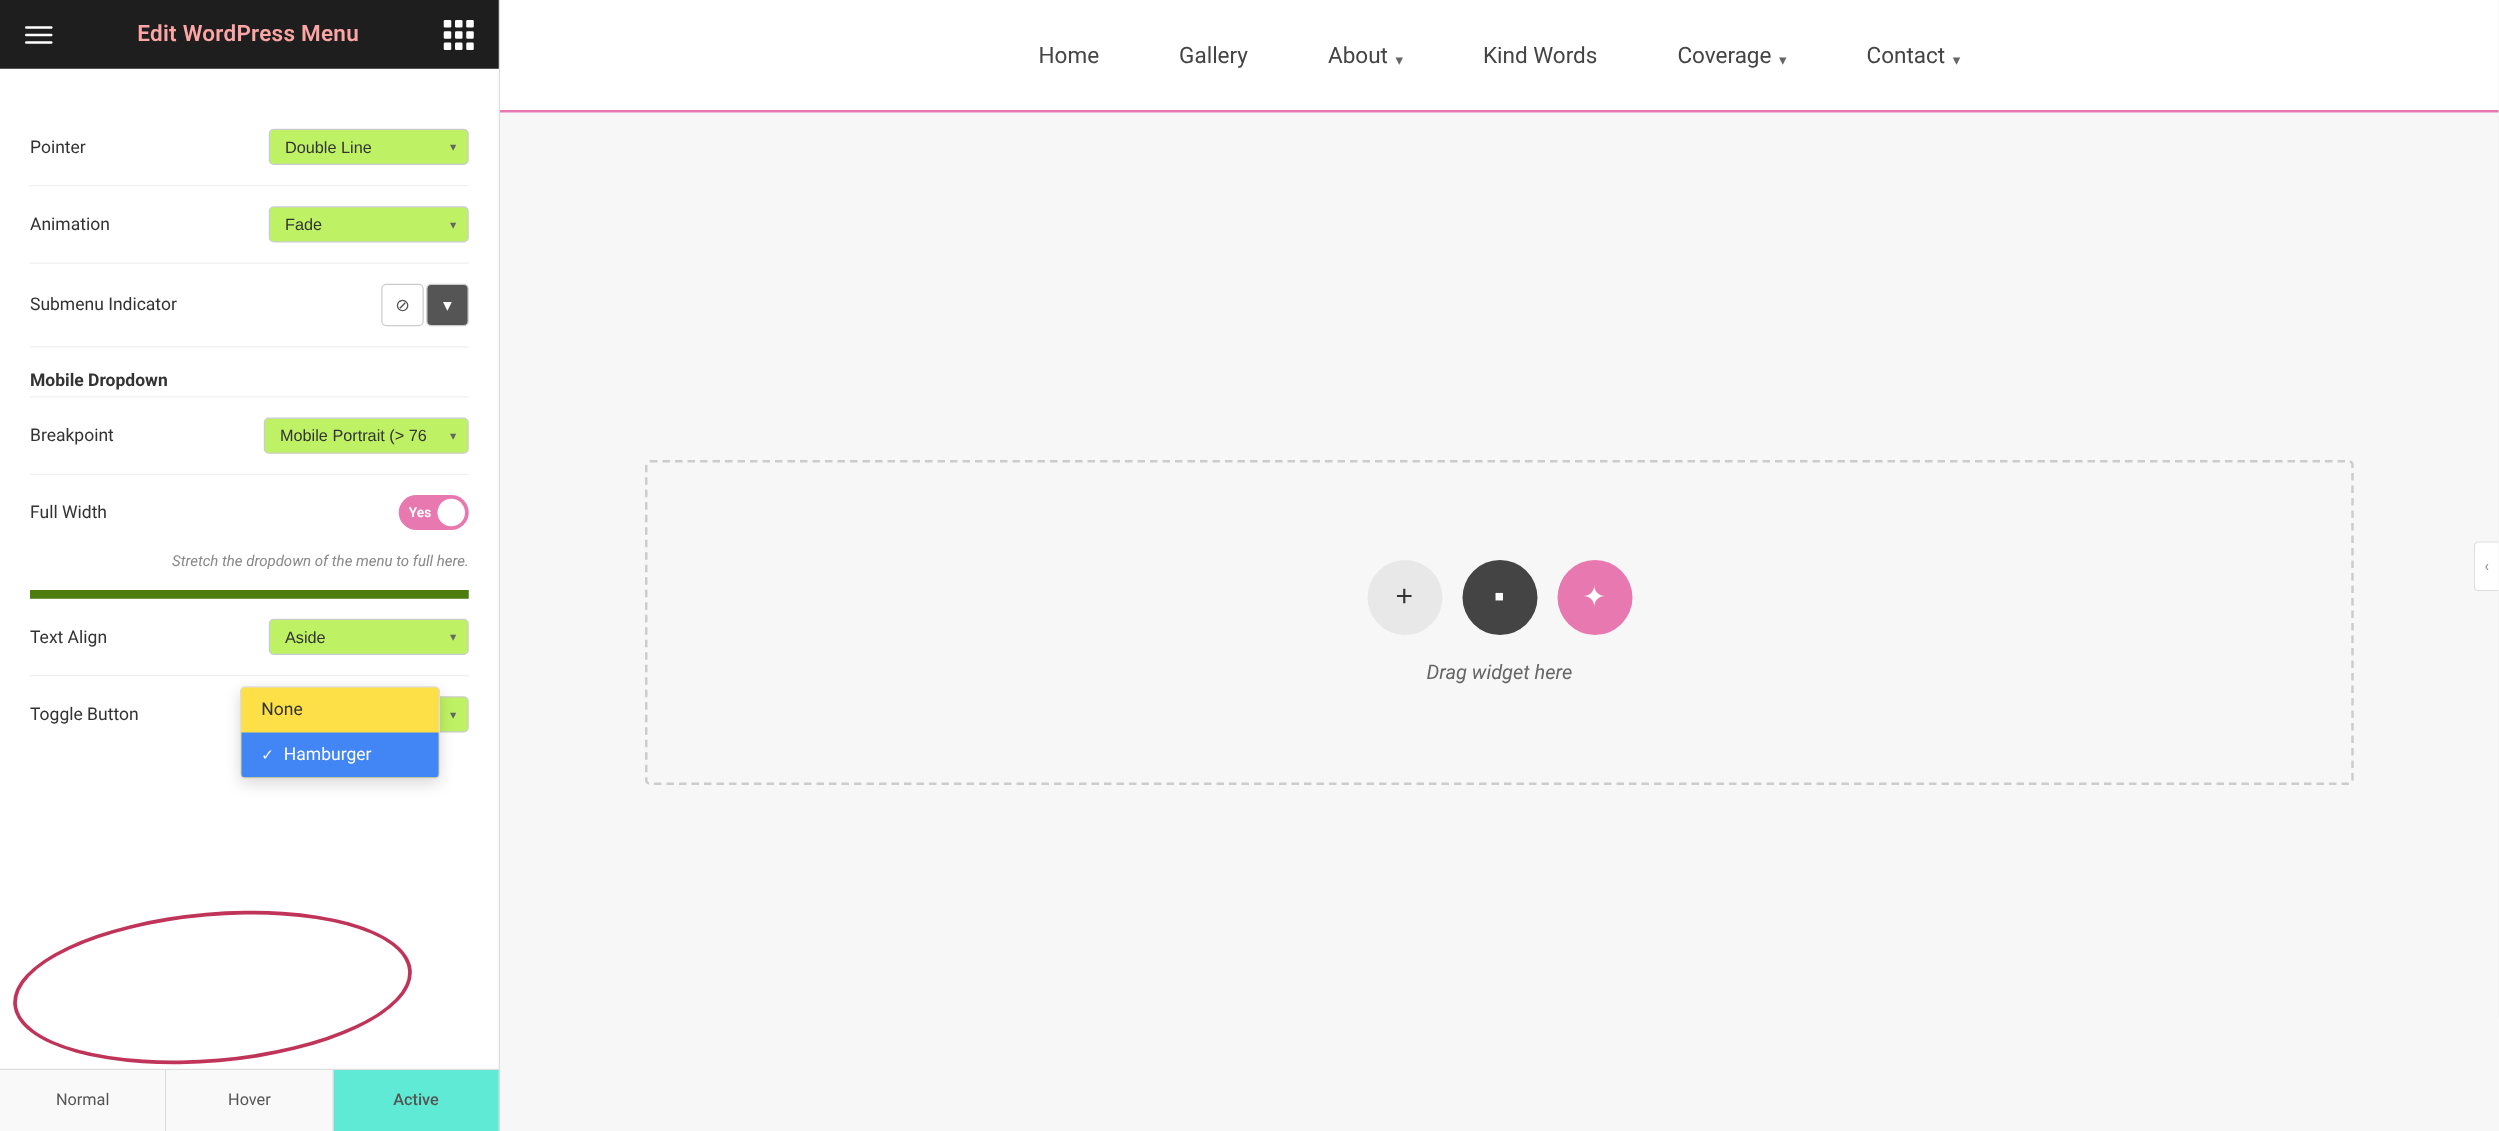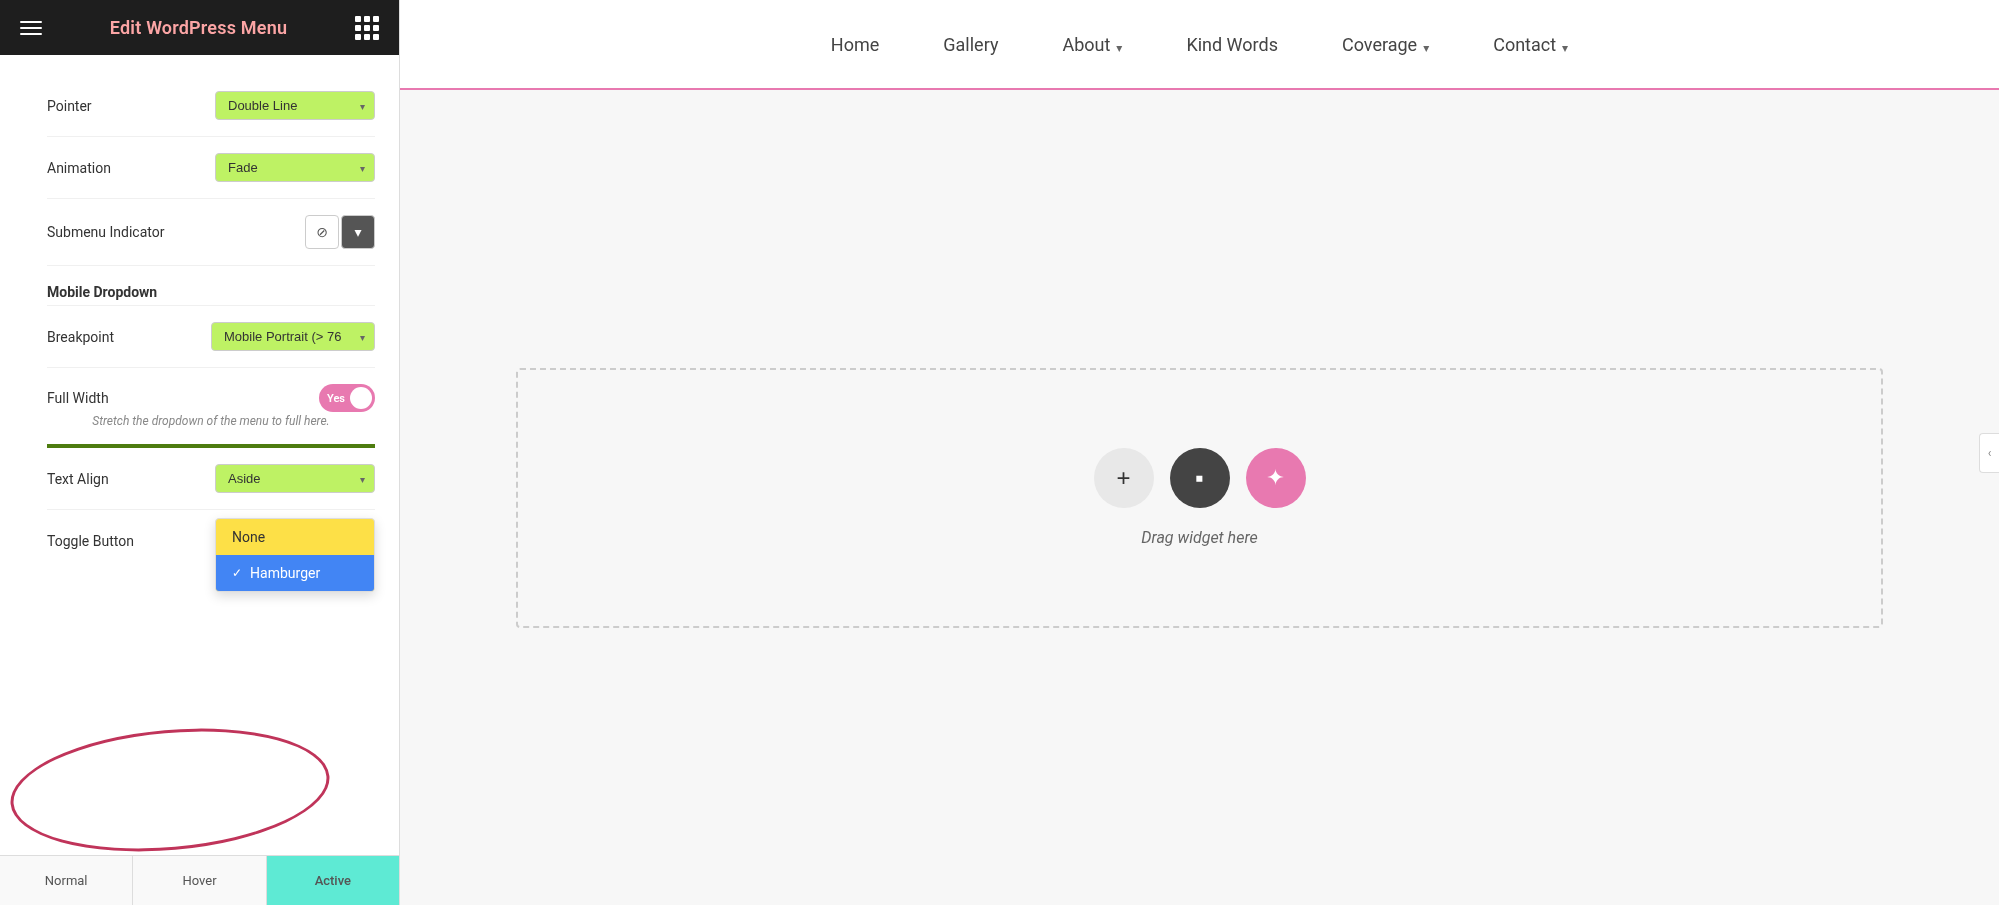--- a/index.html
+++ b/index.html
@@ -42,24 +42,23 @@
     }
 
     .grid-icon {
       display: grid; grid-template-columns: repeat(3, 6px); gap: 3px; cursor: pointer;
     }
     .grid-icon span {
       width: 6px; height: 6px; background: #fff; border-radius: 1px;
     }
 
     .panel-content {
-      padding: 20px 24px;
+      padding: 32px 24px;
       overflow-y: auto;
       flex: 1;
-      margin-left: 23px;
     }
 
     .form-row {
       display: flex;
       align-items: center;
       justify-content: space-between;
       padding: 16px 0;
       border-bottom: 1px solid #f0f0f0;
     }
 
@@ -143,26 +142,26 @@
     .breakpoint-row {
       display: flex;
       align-items: center;
       justify-content: space-between;
       padding: 16px 0;
       border-bottom: 1px solid #f0f0f0;
     }
 
     .full-width-row {
       display: flex;
-      align-items: center;
+      align-items: flex-end;
       justify-content: space-between;
       padding: 16px 0;
-      border-bottom: 4px solid #4d7c0f;
+      border-bottom: 7px solid #4d7c0f;
       flex-direction: column;
-      gap: 2px;
+      gap: 18px;
     }
 
     .full-width-inner {
       display: flex;
       align-items: center;
       justify-content: space-between;
       width: 100%;
     }
 
     .toggle-switch {

